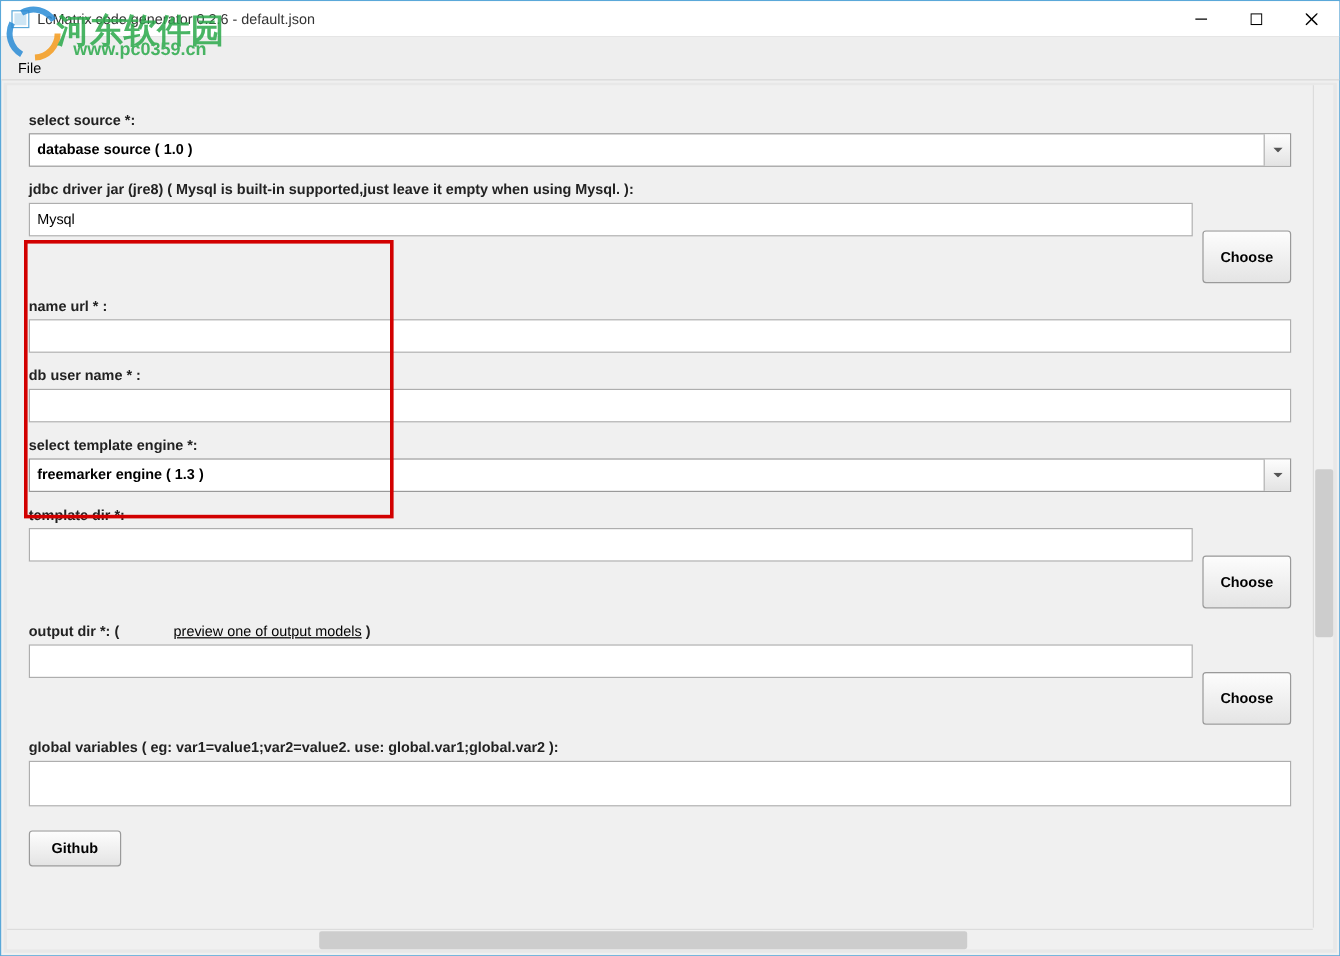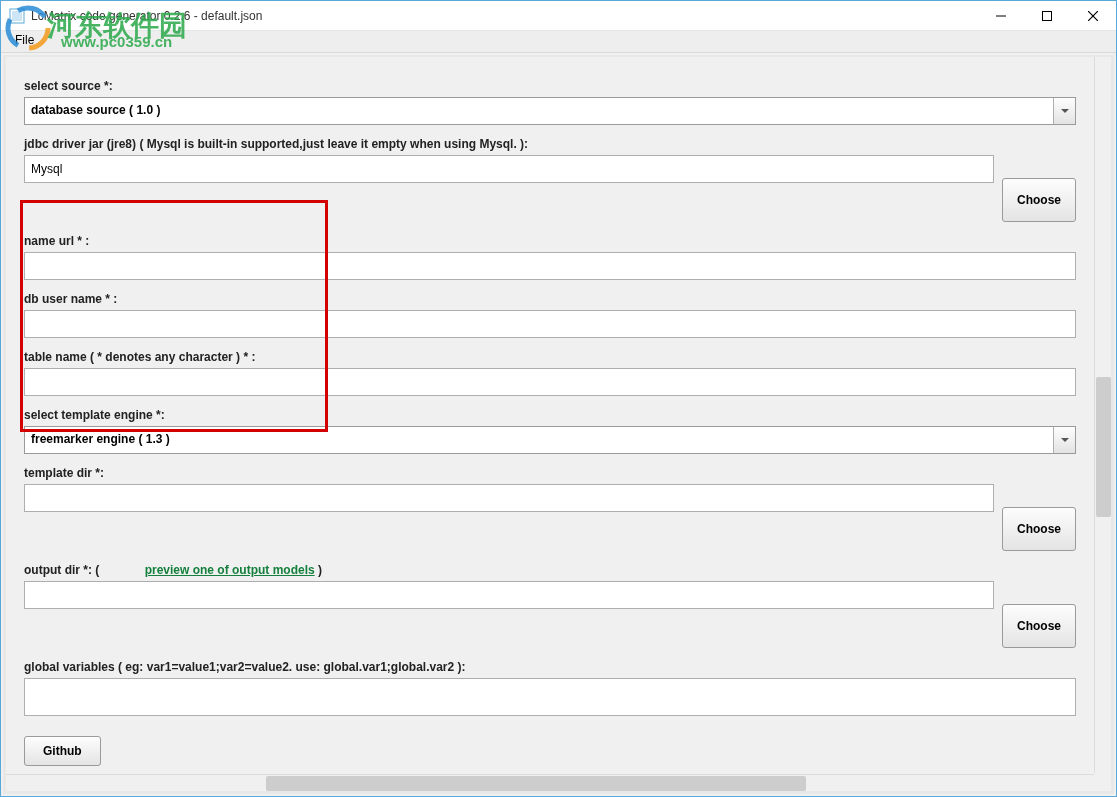--- a/index.html
+++ b/index.html
@@ -3,31 +3,31 @@
 <meta charset="utf-8">
 <style>
   * { box-sizing: border-box; margin: 0; padding: 0; }
   html, body { width: 1117px; height: 797px; overflow: hidden; font-family: "Microsoft YaHei", Arial, sans-serif; font-size: 12px; background: #fff; }
   .window { width: 1117px; height: 797px; border: 1px solid #5aa8d9; display: flex; flex-direction: column; background: #f0f0f0; position: relative; }
   .titlebar { height: 30px; background: #fff; display: flex; align-items: center; border-bottom: 1px solid #e5e5e5; }
   .titlebar .icon { width: 16px; height: 16px; margin: 0 6px 0 8px; }
   .titlebar .title { flex: 0 0 auto; font-size: 12px; color: #333; }
   .titlebar .spacer { flex: 1; }
   .win-btn { width: 46px; height: 30px; display: flex; align-items: center; justify-content: center; cursor: pointer; }
-  .menubar { height: 22px; background: #eeeeee; border-bottom: 1px solid #d8d8d8; padding-left: 6px; display: flex; align-items: flex-start; }
+  .menubar { height: 36px; background: #eeeeee; border-bottom: 1px solid #d8d8d8; padding-left: 6px; display: flex; align-items: flex-end; }
   .menu-item { padding: 2px 8px; font-size: 12px; cursor: pointer; }
   .content-area { flex: 1; position: relative; background: #f0f0f0; border: 3px solid #e8e8e8; border-top: 2px solid #e8e8e8; margin: 2px; }
   .scroll-track-v { position: absolute; right: 0; top: 0; bottom: 18px; width: 17px; background: #f0f0f0; border-left: 1px solid #dcdcdc; }
   .scroll-thumb-v { position: absolute; top: 320px; left: 1px; width: 15px; height: 140px; background: #cdcdcd; border-radius: 2px; }
   .scroll-track-h { position: absolute; left: 0; right: 17px; bottom: 0; height: 17px; background: #f0f0f0; border-top: 1px solid #dcdcdc; }
   .scroll-thumb-h { position: absolute; left: 260px; top: 1px; height: 15px; width: 540px; background: #cdcdcd; border-radius: 2px; }
   .form-panel { position: absolute; left: 0; top: 0; right: 17px; bottom: 17px; padding: 22px 18px 10px 18px; overflow: hidden; }
   .field-block { margin-bottom: 12px; }
   .field-label { font-weight: bold; font-size: 12px; margin-bottom: 4px; color: #222; }
-  .field-label a { color: #15803d; text-decoration: underline; font-weight: bold; padding-left: 42px; }
+  .field-label a { color: #000000; text-decoration: underline; font-weight: normal; padding-left: 42px; }
   .row { display: flex; gap: 8px; }
   .txt-input { flex: 1; height: 28px; background: #fff; border: 1px solid #aeaeae; padding: 7px 6px; font-size: 12px; font-family: inherit; }
   .txt-input.tall { height: 38px; }
   .select-wrap { flex: 1; position: relative; }
   .select-input { width: 100%; height: 28px; background: #fff; border: 1px solid #9a9a9a; padding: 5px 28px 5px 6px; font-size: 12px; font-weight: bold; }
   .select-btn { position: absolute; right: 1px; top: 1px; bottom: 1px; width: 22px; background: linear-gradient(#fdfdfd,#e3e3e3); border-left: 1px solid #aeaeae; display: flex; align-items: center; justify-content: center; cursor: pointer; }
   .btn { height: 44px; padding: 0 14px; background: linear-gradient(#fdfdfd,#e4e4e4); border: 1px solid #9a9a9a; border-radius: 3px; font-size: 12px; font-weight: bold; cursor: pointer; margin-top: 23px; }
   .btn.github { padding: 0 18px; height: 30px; margin-top: 8px; }
   .highlight-box { position: absolute; border: 3px solid #d20000; pointer-events: none; }
   .watermark { position: absolute; top: 0; left: 0; pointer-events: none; opacity: 0.85; }
@@ -109,26 +109,20 @@
       <div class="field-block">
         <div class="field-label">db user name * :</div>
         <div class="row">
           <input class="txt-input" type="text" value="" style="">
         </div>
       </div>
 
       
 
       
-      <div class="field-block">
-        <div class="field-label">table name ( * denotes any character ) * :</div>
-        <div class="row">
-          <input class="txt-input" type="text" value="" style="">
-        </div>
-      </div>
 
       
       <div class="field-block">
         <div class="field-label">select template engine *:</div>
         <div class="row">
           <div class="select-wrap">
             <div class="select-input">freemarker engine ( 1.3 )</div>
             <div class="select-btn">
               <svg width="8" height="4" viewBox="0 0 8 4">
                   <polygon points="0,0 8,0 4,4" fill="#555"></polygon>

